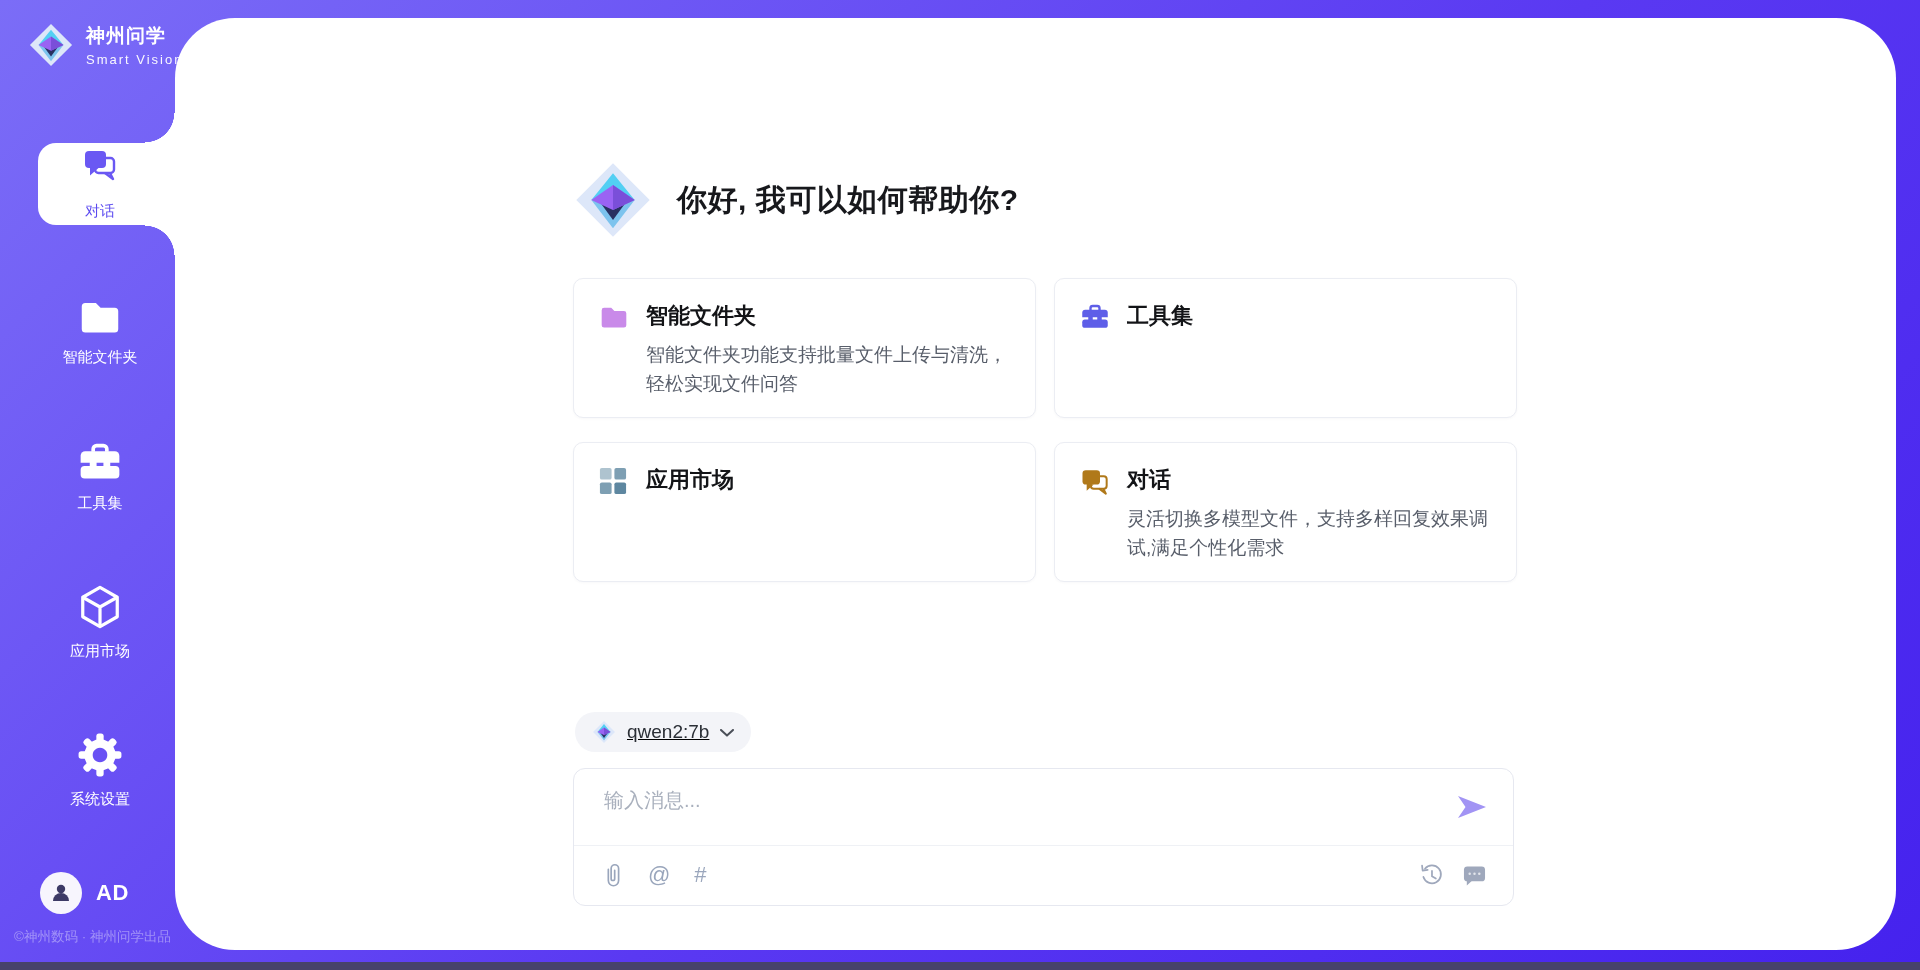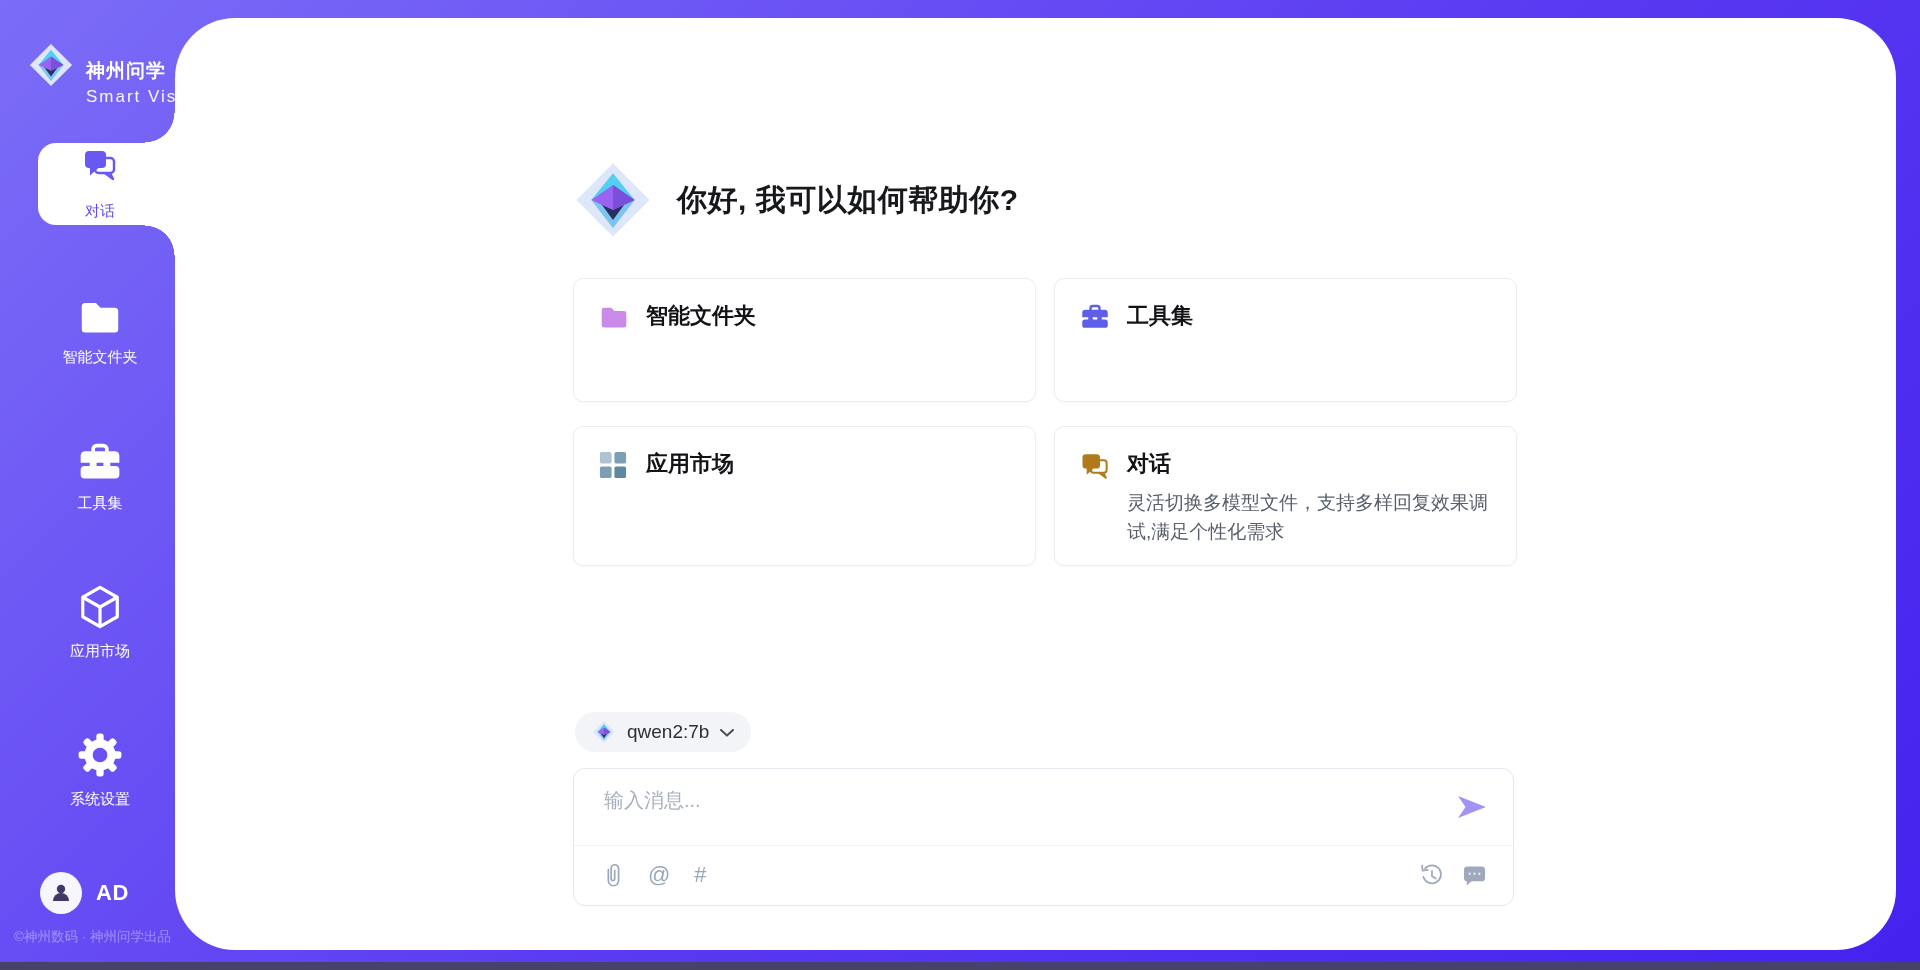--- a/index.html
+++ b/index.html
@@ -11,23 +11,23 @@
   }
   svg { display:block; }
 
   
   .bottom-strip { position:absolute; left:0; right:0; bottom:0; height:8px; background:#47426b; z-index:0; }
   .panel { position:absolute; left:175px; top:18px; right:24px; bottom:20px;
            background:#fff; border-radius:60px; z-index:1; }
 
   
   .brand { position:absolute; left:28px; top:22px; display:flex; align-items:center; gap:12px; z-index:2; }
-  .brand-text { color:#fff;margin-top:36px; }
+  .brand-text { color:#fff; }
   .brand-title { font-size:19px; font-weight:700; letter-spacing:1px; }
-  .brand-sub { font-size:17px; font-weight:400; letter-spacing:2px; margin-top:3px; opacity:.95; }
+  .brand-sub { font-size:13px; font-weight:400; letter-spacing:2px; margin-top:3px; opacity:.95; }
 
   .tab-active { position:absolute; left:38px; top:143px; width:140px; height:82px;
     background:#fff; border-radius:18px 0 0 18px; z-index:2;
     display:flex; flex-direction:column; align-items:center; justify-content:center;
     gap:7px; padding-right:16px; cursor:pointer; }
   .tab-active .nav-label { color:#5b4af0; }
   .corner { position:absolute; width:30px; height:30px; z-index:2; }
   .corner-top { left:145px; top:113px;
     background:radial-gradient(30px at 0 0, rgba(255,255,255,0) 29px, #fff 29.5px); }
   .corner-bottom { left:145px; top:225px;
@@ -59,21 +59,21 @@
   .card-icon { flex:0 0 30px; margin-top:2px; }
   .card-title { font-size:22px; font-weight:700; color:#131417; margin-bottom:9px; }
   .card-desc { font-size:19px; color:#585e6a; line-height:1.55; }
   .ic-folder-card { color:#c98ae9; }
   .ic-toolbox-card { color:#5e5ee8; }
   .ic-grid-card { color:#5e87a0; }
   .ic-chat-card { color:#b0791a; }
 
   .model-pill { position:absolute; left:575px; top:712px; height:40px; z-index:3;
     background:#f3f4f8; border-radius:20px; display:flex; align-items:center; gap:11px;
-    padding:0 17px; cursor:pointer; }
+    padding:0 17px; cursor:pointer;text-decoration:underline; }
   .model-name { font-size:19px; color:#2b2f36; }
   .model-chevron { color:#4a4f58; margin-top:2px; }
 
   .composer { position:absolute; left:573px; top:768px; width:941px; height:138px; z-index:3;
     background:#fff; border:1.5px solid #e6e8f0; border-radius:12px;padding-left:20px; }
   .composer textarea { position:absolute; left:30px; top:18px; width:810px; height:52px;
     border:none; outline:none; resize:none; background:transparent;
     font-family:"Liberation Sans","DejaVu Sans",sans-serif; font-size:20px; color:#3a3f4a; }
   .composer textarea::placeholder { color:#a9b0bd; }
   .send-btn { position:absolute; right:26px; top:26px; color:#a294f4; cursor:pointer; background:none; border:none; }
@@ -272,20 +272,21 @@
 
 <div class="cards">
   <div class="card">
     <span class="card-icon ic-folder-card">
       <svg width="30" height="27">
           <use href="#ic-folder"></use>
         </svg>
     </span>
     <div>
       <div class="card-title">智能文件夹</div>
+      <div class="card-desc">智能文件夹功能支持批量文件上传与清洗，轻松实现文件问答</div>
     </div>
   </div>
 
   <div class="card">
     <span class="card-icon ic-toolbox-card">
       <svg width="30" height="27">
           <use href="#ic-toolbox"></use>
         </svg>
     </span>
     <div>

